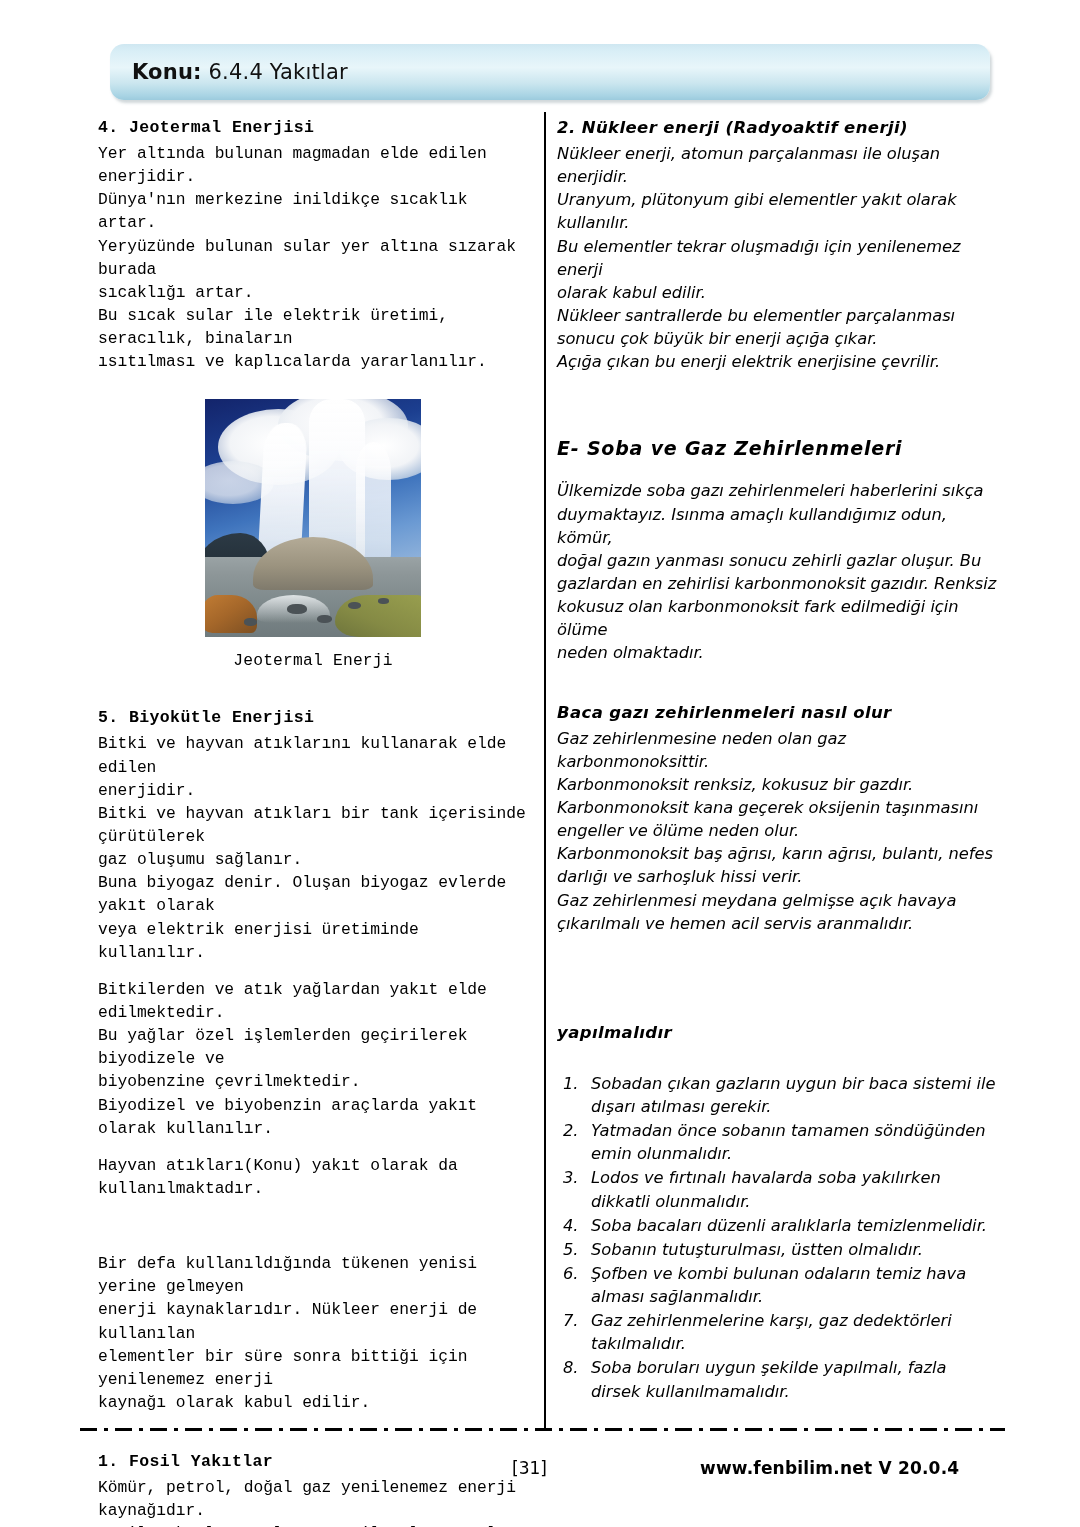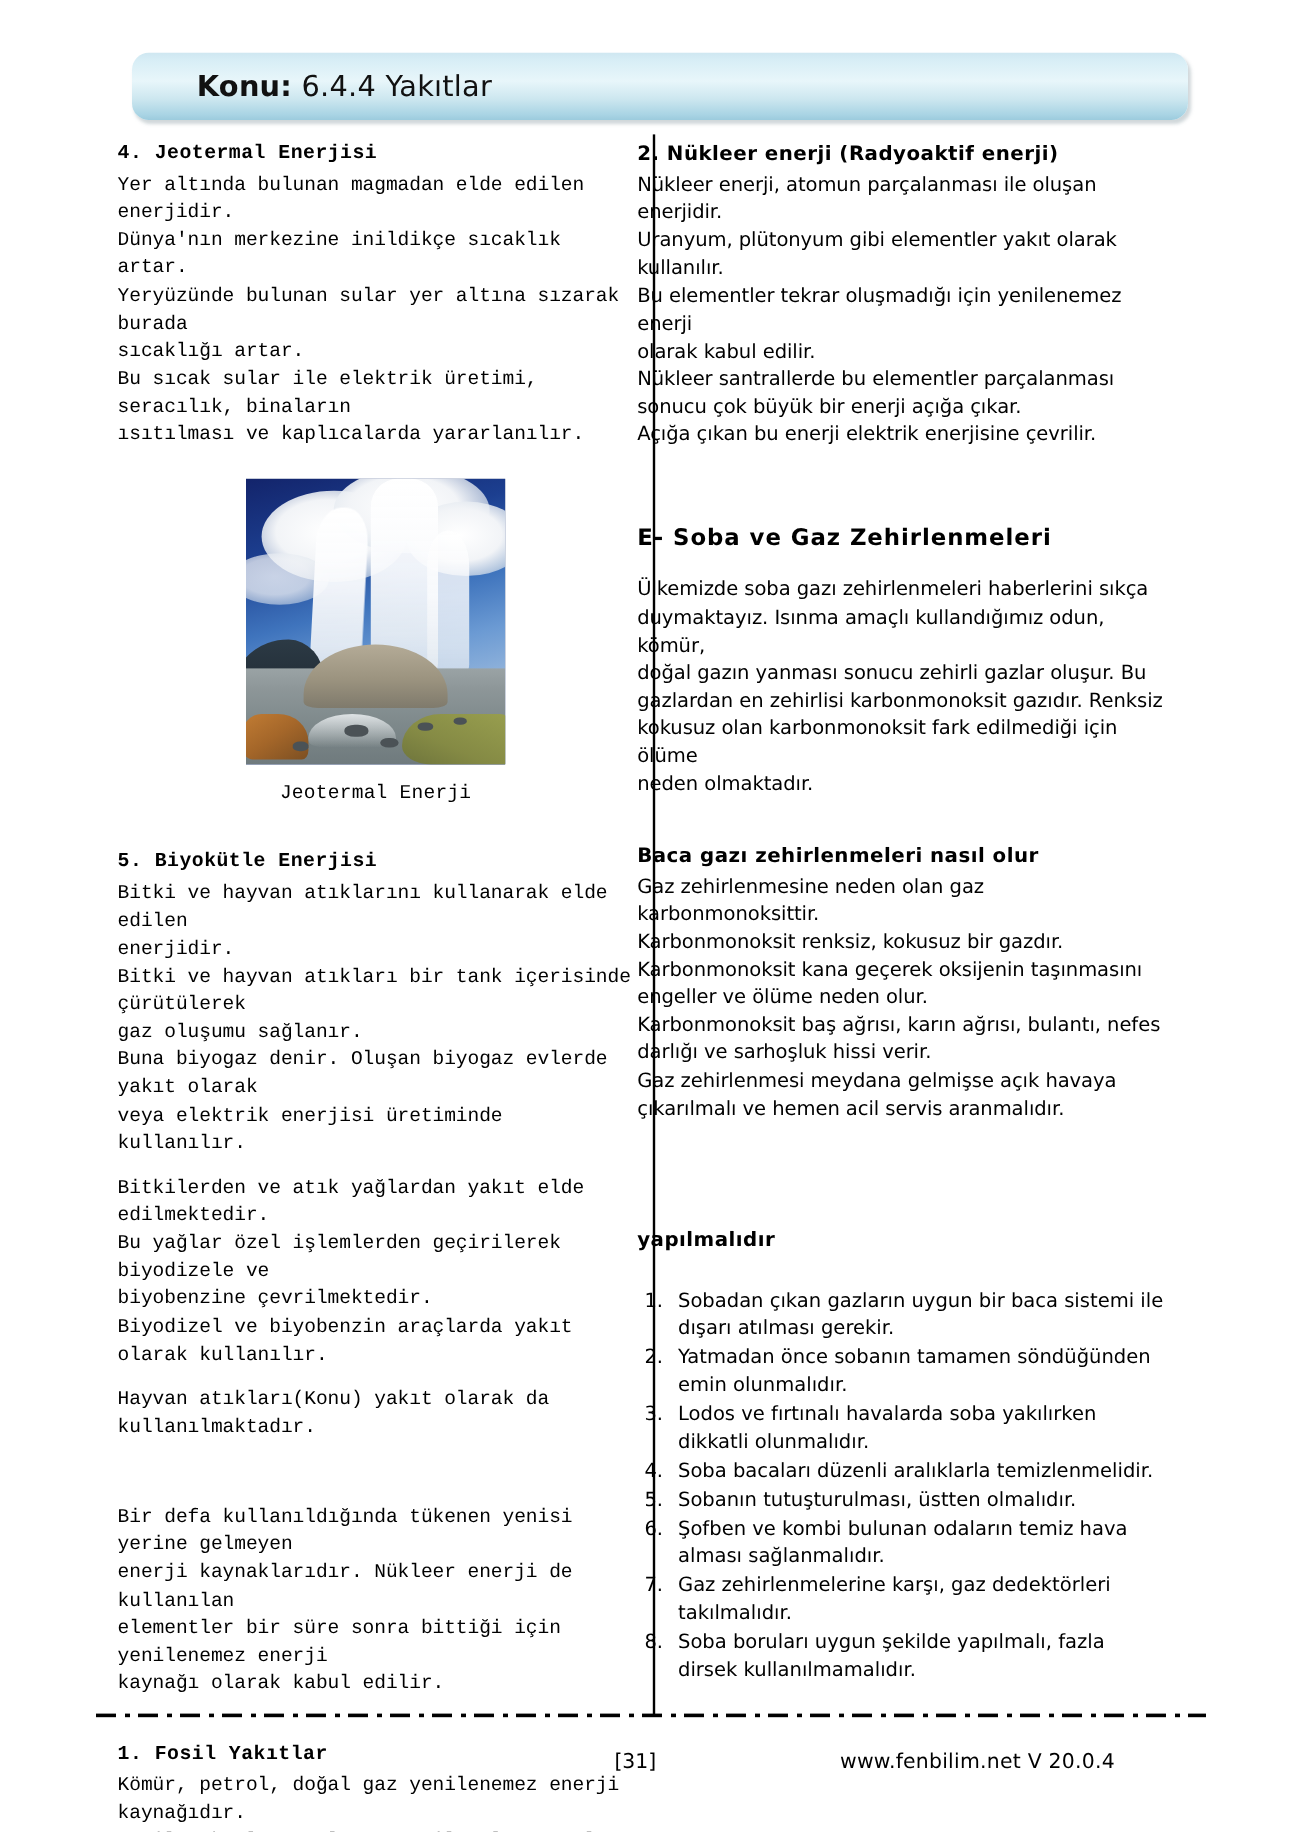--- a/index.html
+++ b/index.html
@@ -35,41 +35,41 @@
                 #e8f6fa 42%,
                 #cbe6ef 70%,
                 #a9d4e4 92%,
                 #9ccbdd 100%);
     box-shadow: 2px 3px 3px rgba(120,140,150,0.35);
     display: flex;
     align-items: center;
     padding-left: 22px;
   }
   .header-title {
-    font-size: 24px;
+    font-size: 21px;
     letter-spacing: 0.2px;
     color: #111;
     white-space: nowrap;
-    margin-left: 32px;
   }
   .header-title .strong { font-weight: bold; }
 
   
   .col {
     position: absolute;
     top: 118px;
   }
   .col-left {
     left: 98px;
     width: 430px;
     font-family: Liberation Mono, monospace;
   }
   .col-right {
-    left: 531px;
+    left: 557px;
     width: 440px;
+    font-style: italic;
   }
 
   .divider {
     position: absolute;
     left: 544px;
     top: 112px;
     width: 2px;
     height: 1318px;
     background: #000;
   }
@@ -237,21 +237,21 @@
   .footer .page-no {
     position: absolute;
     left: 512px;
     top: 0;
     font-weight: normal;
   }
   .footer .site {
     position: absolute;
     left: 700px;
     top: 0;
-    font-weight: normal;
+    font-weight: bold;
     letter-spacing: 0.2px;
     white-space: nowrap;
   }
 </style>
 </head>
 <body>
 
 <div class="header-wrap">
   <div class="header-bar">
     <div class="header-title">

